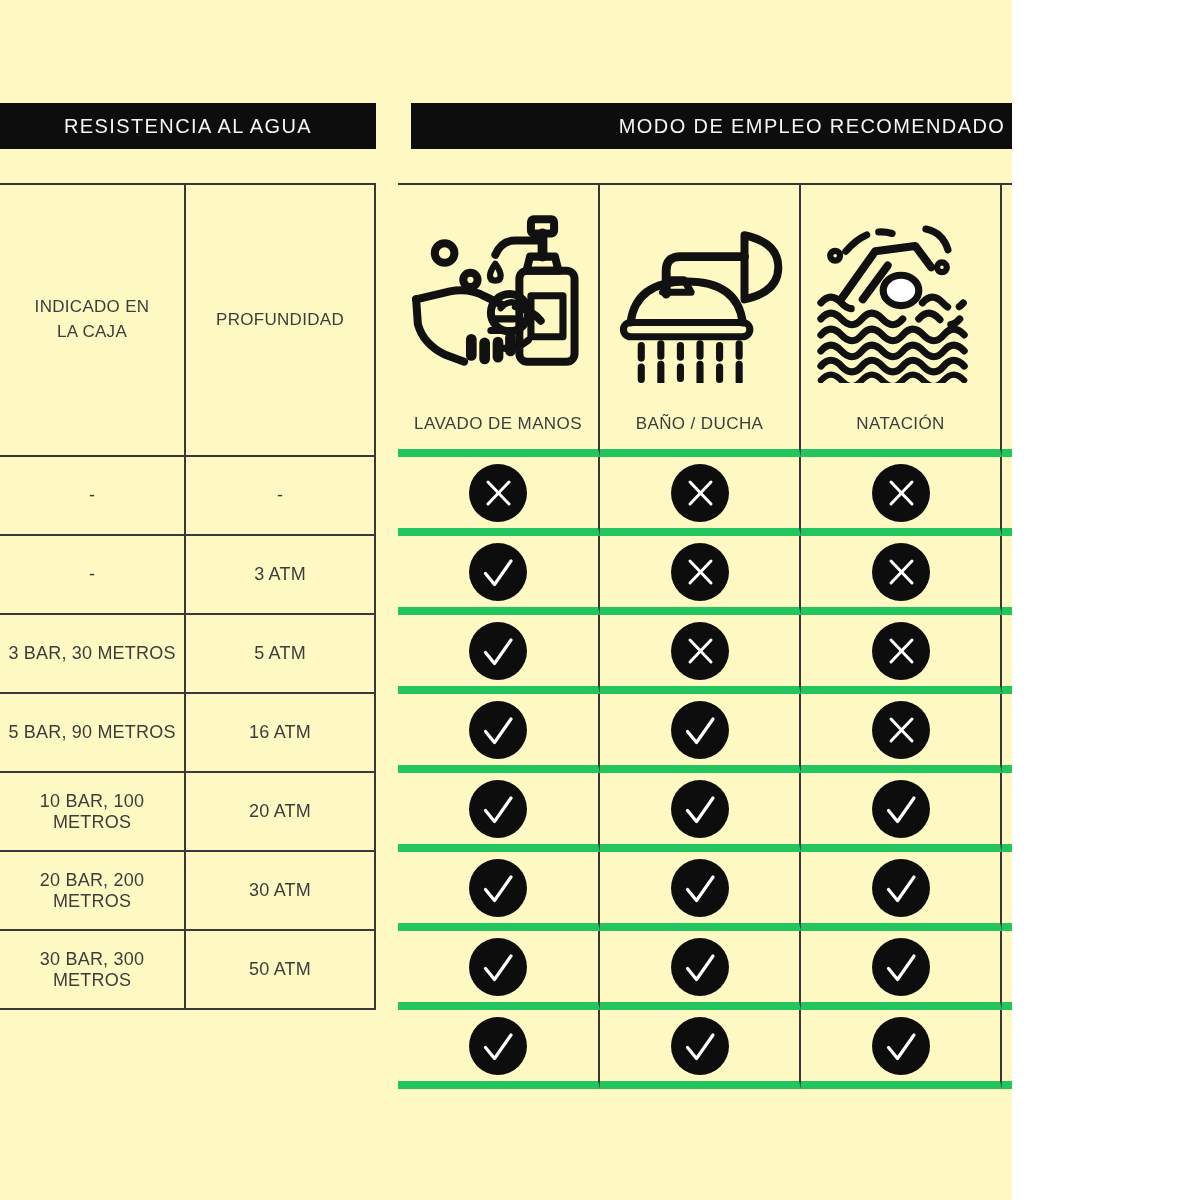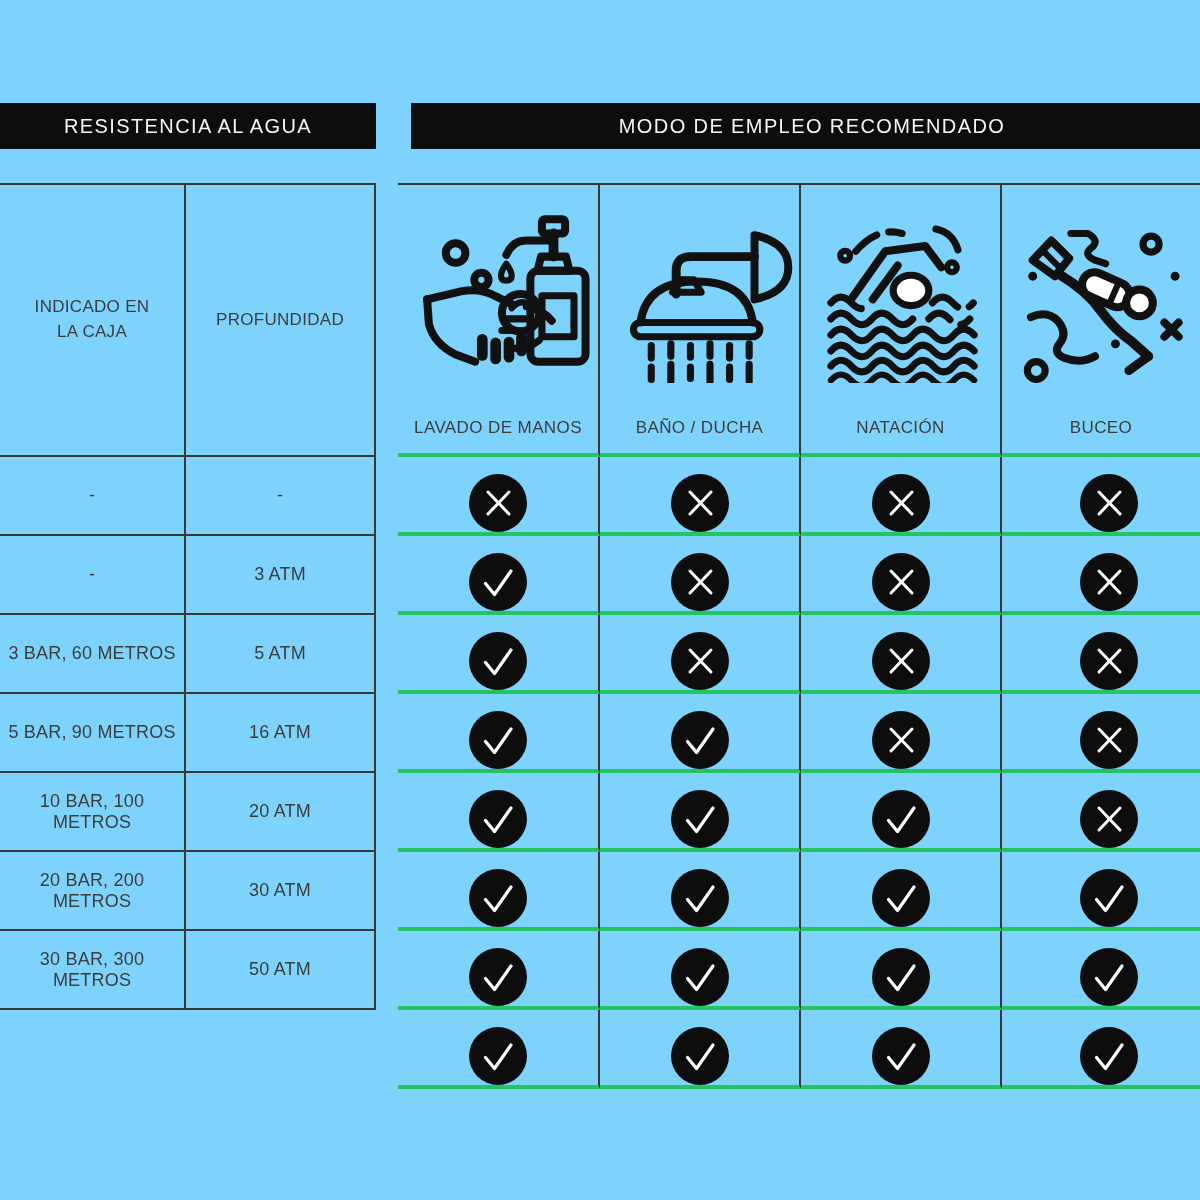--- a/index.html
+++ b/index.html
@@ -1,21 +1,21 @@
 <!DOCTYPE html>
 <html><head>
 <meta charset="utf-8">
 <style>
   html,body{margin:0;padding:0;background:#ffffff;}
   body{
     width:1200px;height:1200px;
     font-family:"Liberation Sans",sans-serif;
     color:#3d3d3d;
   }
-  .page{position:relative;width:1200px;height:1200px;overflow:hidden;background:#7dd3fc;}
+  .page{position:relative;width:1012px;height:1200px;overflow:hidden;background:#fef9c3;}
 
   
   .bar{
     position:absolute;top:103px;height:46px;background:#0d0d0d;
     color:#f5f5f5;display:flex;align-items:center;justify-content:center;
     font-size:20px;letter-spacing:1.4px;font-weight:400;
   }
   .bar-left{left:0;width:376px;}
   .bar-right{left:398px;width:802px;margin-left:13px;}
 
@@ -35,21 +35,21 @@
   .rowc{font-size:18px;letter-spacing:.2px;}
 
   
   .rtable{
     position:absolute;left:398px;top:183px;width:802px;height:906px;
     border-top:2px solid #383838;box-sizing:border-box;
     display:grid;grid-template-columns:202px 201px 201px 198px;
     grid-template-rows:272px repeat(8,79px);
   }
   .rtable > div{
-    box-sizing:border-box;border-right:2px solid #383838;border-bottom:4px solid #22c55e;align-items:flex-end;
+    box-sizing:border-box;border-right:2px solid #383838;border-bottom:8px solid #22c55e;
   }
   .rtable > .lastcol{border-right:none;padding-left:16px;}
   .acell{position:relative;display:flex;flex-direction:column;align-items:center;}
   .acell svg{margin-top:20px;width:178px;height:178px;}
   .alabel{
     position:absolute;bottom:15px;left:0;width:100%;text-align:center;
     font-size:17px;letter-spacing:.4px;
   }
   .mcell{display:flex;align-items:center;justify-content:center;}
   .mcell svg{display:block;}
@@ -67,21 +67,21 @@
   </div>
 
   <div class="ltable">
     <div class="head c1">INDICADO EN LA CAJA</div>
     <div class="head c2">PROFUNDIDAD</div>
 
     <div class="rowc">-</div>
     <div class="rowc">-</div>
     <div class="rowc">-</div>
     <div class="rowc">3 ATM</div>
-    <div class="rowc">3 BAR, 60 METROS</div>
+    <div class="rowc">3 BAR, 30 METROS</div>
     <div class="rowc">5 ATM</div>
     <div class="rowc">5 BAR, 90 METROS</div>
     <div class="rowc">16 ATM</div>
     <div class="rowc">10 BAR, 100 METROS</div>
     <div class="rowc">20 ATM</div>
     <div class="rowc">20 BAR, 200 METROS</div>
     <div class="rowc">30 ATM</div>
     <div class="rowc">30 BAR, 300 METROS</div>
     <div class="rowc">50 ATM</div>
   </div>

